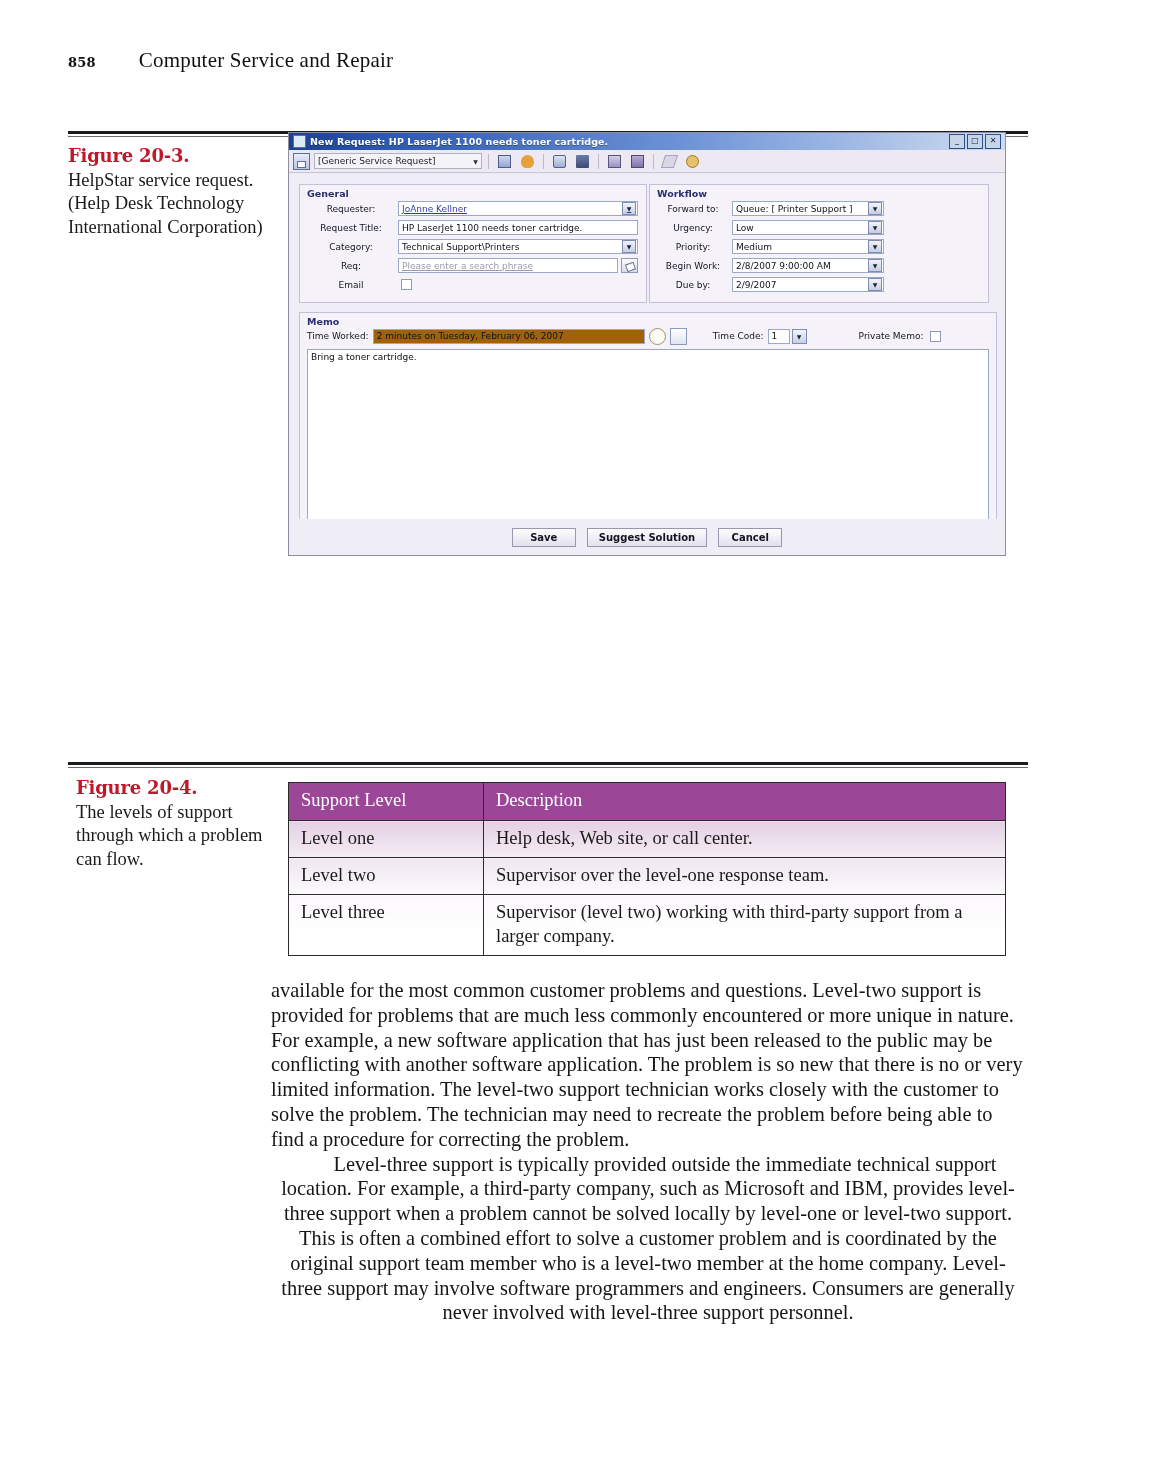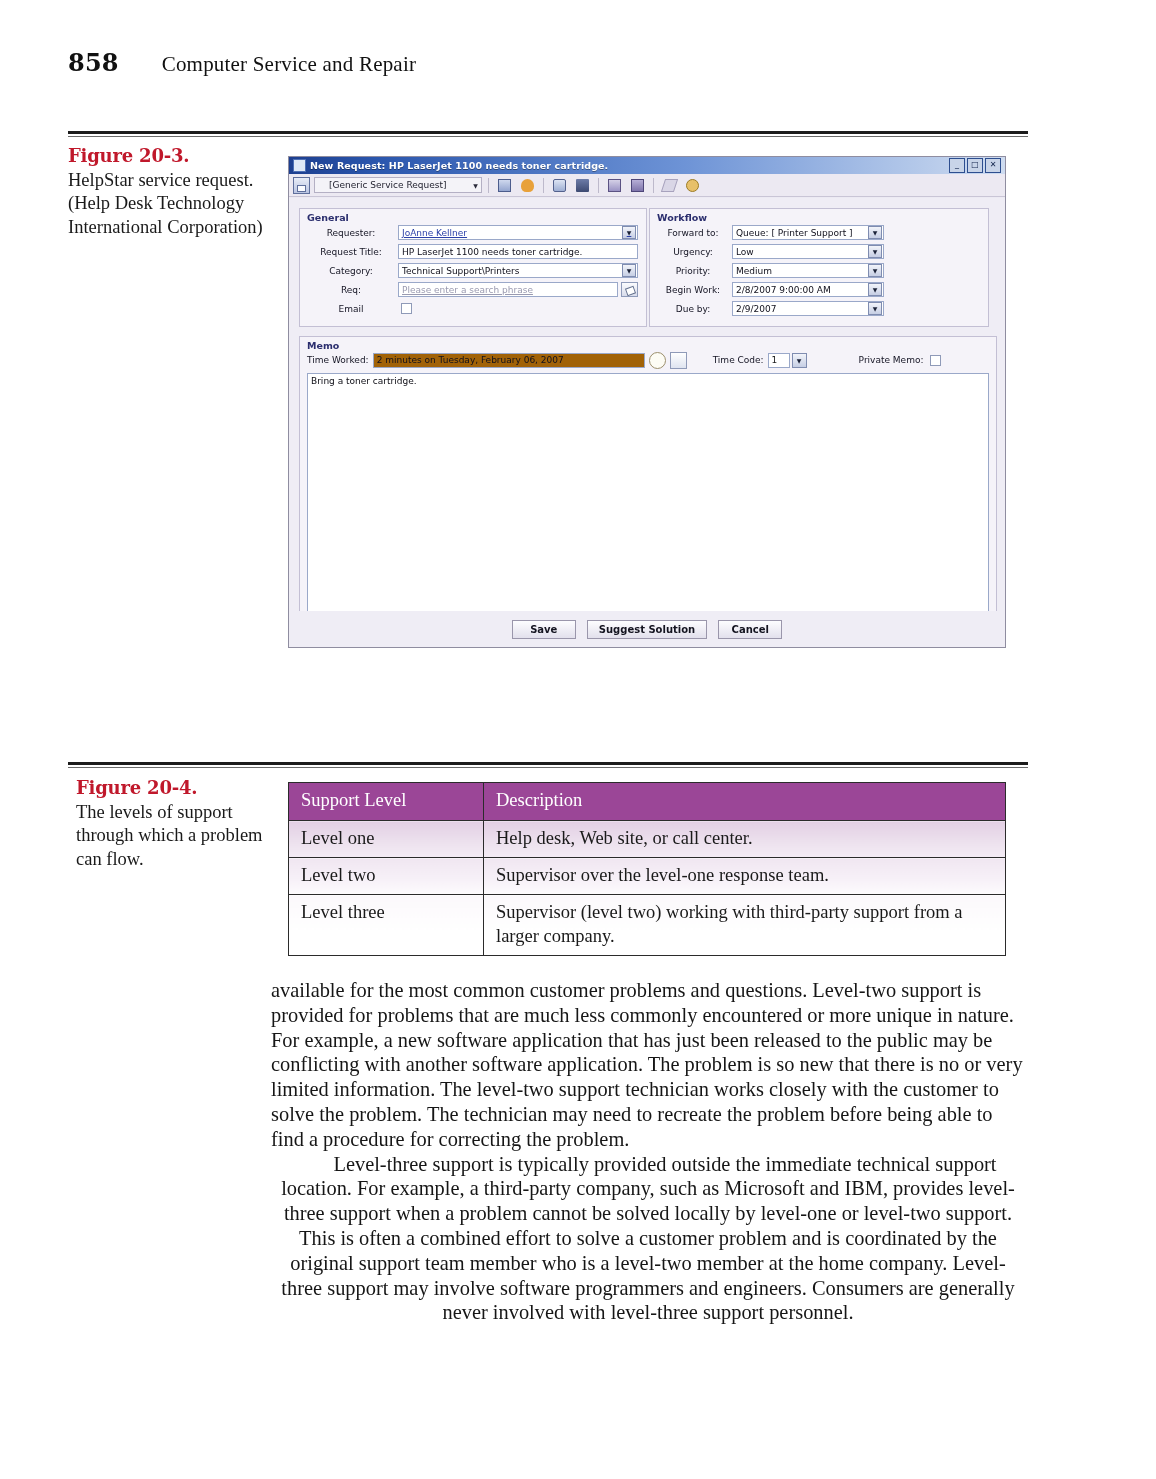--- a/index.html
+++ b/index.html
@@ -20,21 +20,21 @@
   .page-header {
     position: absolute;
     left: 68px;
     top: 48px;
     display: flex;
     align-items: baseline;
   }
   .page-number {
     font-family: "DejaVu Serif", serif;
     font-weight: bold;
-    font-size: 24px;
+    font-size: 13px;
     letter-spacing: .2px;
     color: #111;
   }
   .page-running-head {
     font-family: "Liberation Serif", serif;
     font-size: 21px;
     margin-left: 43px;
     color: #111;
     letter-spacing: .2px;
   }
@@ -69,23 +69,23 @@
     letter-spacing: -.2px;
     margin-bottom: 1px;
   }
   #caption-20-3 { left: 68px; top: 144px; }
   #caption-20-4 { left: 76px; top: 776px; }
 
   
   .screenshot {
     position: absolute;
     left: 288px;
-    top: 156px;
+    top: 132px;
     width: 718px;
-    height: 492px;
+    height: 424px;
     background: #eceaf3;
     border: 1px solid #8f8da0;
     box-sizing: border-box;
     font-family: "DejaVu Sans", sans-serif;
     overflow: hidden;
   }
 
   .win-titlebar {
     height: 17px;
     background: linear-gradient(to right, #1d3f8f 0%, #2a56ad 12%, #6d93d6 55%, #aec4e8 85%, #cfdcf0 100%);
@@ -152,21 +152,21 @@
   }
   .tb-combo {
     width: 168px;
     height: 16px;
     background: #f4f3f8;
     border: 1px solid #b4b0c4;
     display: flex;
     align-items: center;
     font-size: 9px;
     color: #1d1d2b;
-    padding-left: 14px;
+    padding-left: 3px;
     box-sizing: border-box;
     flex: none;
   }
   .tb-combo .tb-combo-text { flex: 1; white-space: nowrap; overflow: hidden; }
   .tb-combo .tb-arrow {
     width: 11px; text-align: center;
     font-size: 6px; color: #2b2b3b;
   }
   .tb-sep {
     width: 1px; height: 15px; background: #bdb9cb; margin: 0 2px; flex: none;

